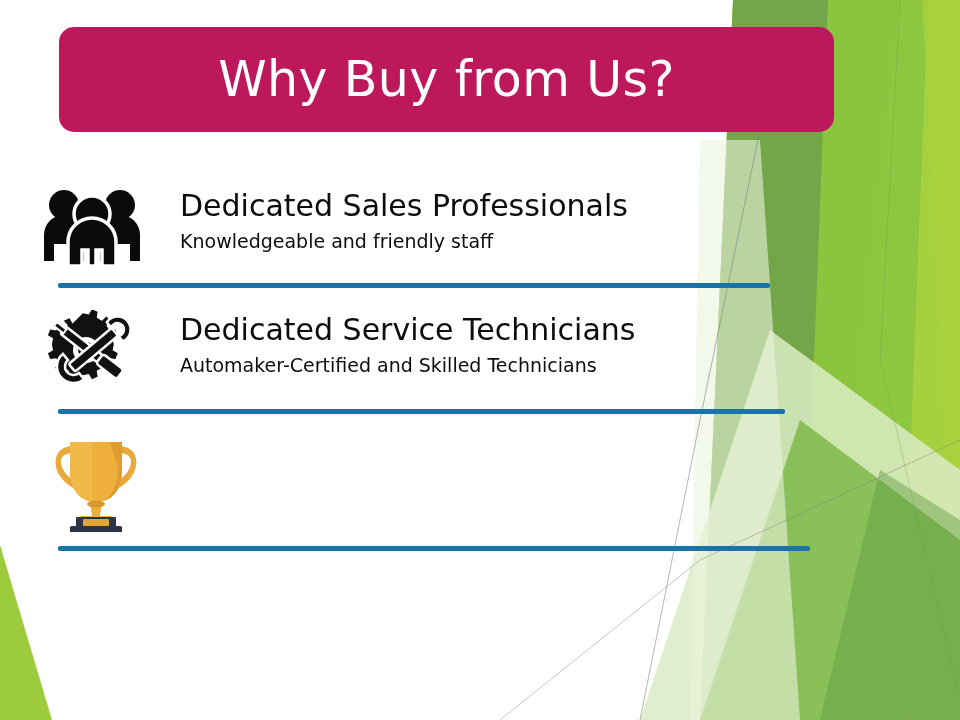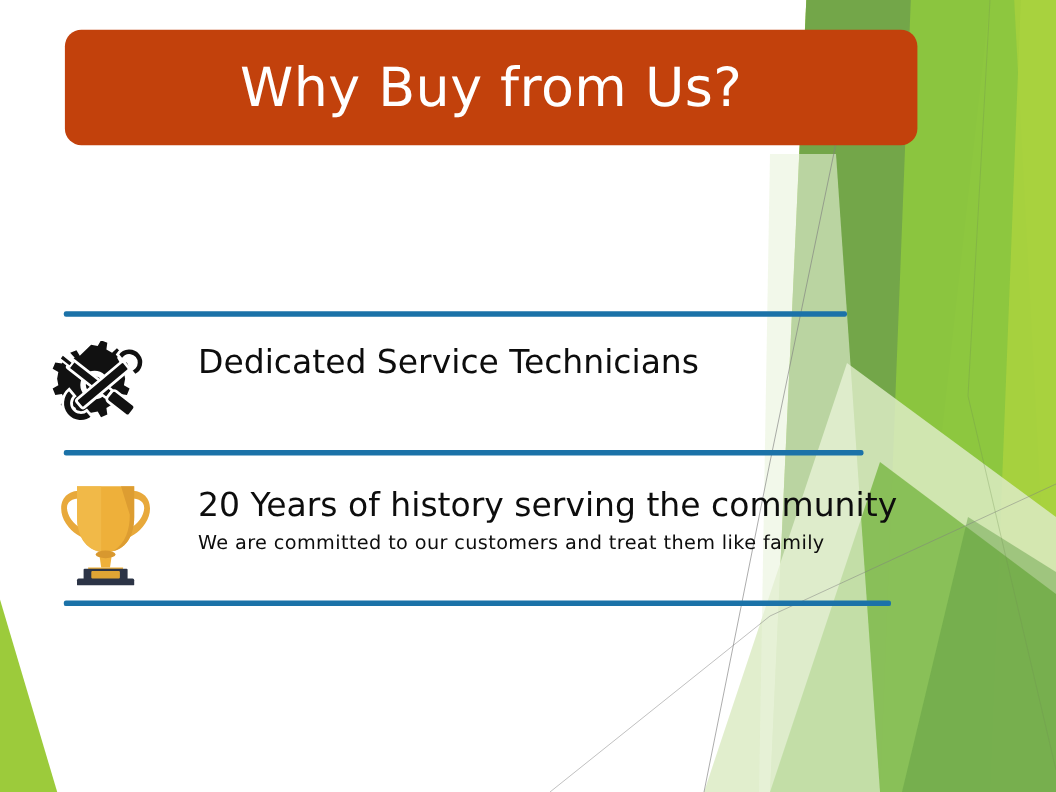--- a/index.html
+++ b/index.html
@@ -28,21 +28,21 @@
     pointer-events: none;
   }
 
   
   .title-bar {
     position: absolute;
     left: 59px;
     top: 27px;
     width: 775px;
     height: 105px;
-    background: #c2410c;
+    background: #be185d;
     border-radius: 15px;
     display: flex;
     align-items: center;
     justify-content: center;
     box-sizing: border-box;
   }
   .title-text {
     color: #ffffff;
     font-family: "DejaVu Sans", sans-serif;
     font-size: 49px;
@@ -132,20 +132,39 @@
 
     <polyline points="760,130 700,420 640,720" fill="none" stroke="#7F7F7F" stroke-width="0.9" opacity="0.65"></polyline>
     <polyline points="960,440 700,560 500,720" fill="none" stroke="#7F7F7F" stroke-width="0.9" opacity="0.5"></polyline>
     <polyline points="900,0 880,360 960,700" fill="none" stroke="#6E8F52" stroke-width="0.8" opacity="0.35"></polyline>
   </svg>
 
   <div class="title-bar">
     <span class="title-text">Why Buy from Us?</span>
   </div>
 
+  <div class="row" style="top:186px; width:760px; height:95px;">
+    <span class="row-icon">
+      <svg width="104" height="80" viewBox="0 0 104 80" xmlns="http://www.w3.org/2000/svg">
+
+        <circle cx="24" cy="19" r="15" fill="#0A0A0A"></circle>
+        <path d="M4 75 V49 a20 20 0 0 1 40 0 V75 H34 V58 H14 V75 Z" fill="#0A0A0A"></path>
+
+        <circle cx="80" cy="19" r="15" fill="#0A0A0A"></circle>
+        <path d="M60 75 V49 a20 20 0 0 1 40 0 V75 H90 V58 H70 V75 Z" fill="#0A0A0A"></path>
+
+        <circle cx="52" cy="28" r="18" fill="#0A0A0A" stroke="#FFFFFF" stroke-width="3.5"></circle>
+        <path d="M28 80 V56 a24 24 0 0 1 48 0 V80 H62 V64 H56 V80 H48 V64 H42 V80 Z" fill="#0A0A0A" stroke="#FFFFFF" stroke-width="3.5"></path>
+      </svg>
+    </span>
+    <div class="row-text" style="left:140px; top:4px;">
+      <div class="row-heading">Dedicated Sales Professionals</div>
+      <div class="row-sub">Knowledgeable and friendly staff</div>
+    </div>
+  </div>
   <div class="divider" style="top:283px; width:712px;"></div>
 
   <div class="row" style="top:310px; width:780px; height:95px;">
     <span class="row-icon">
       <svg width="104" height="84" viewBox="0 0 104 84" xmlns="http://www.w3.org/2000/svg">
 
         <g fill="#111111">
           <path d="M52 8 l6.5 1.2 3.3-5.6 6.2 2.6 -0.9 6.5 5.6 3.3 4.8-4.5 4.6 4.6 -4.5 4.8
                    3.3 5.6 6.5-0.9 2.6 6.2 -5.6 3.3 1.2 6.5 -1.2 6.5 5.6 3.3 -2.6 6.2 -6.5-0.9
                    -3.3 5.6 4.5 4.8 -4.6 4.6 -4.8-4.5 -5.6 3.3 0.9 6.5 -6.2 2.6 -3.3-5.6 -6.5 1.2
@@ -164,20 +183,21 @@
 
         <g transform="rotate(-40 50 42)">
           <rect x="26" y="37.5" width="56" height="10" rx="2" fill="#111111" stroke="#FFFFFF" stroke-width="2.5"></rect>
           <path d="M28 26 a16 16 0 1 0 0 33 l0 -8 a8.5 8.5 0 1 1 0 -17 Z" fill="#111111" stroke="#FFFFFF" stroke-width="2.5"></path>
           <path d="M82 30 a13 13 0 1 1 0 25 l0 -7 a6.5 6.5 0 1 0 0 -11 Z" fill="#111111" stroke="#FFFFFF" stroke-width="2.5"></path>
         </g>
       </svg>
     </span>
     <div class="row-text" style="left:140px; top:4px;">
       <div class="row-heading">Dedicated Service Technicians</div>
+      <div class="row-sub">Automaker-Certified and Skilled Technicians</div>
     </div>
   </div>
   <div class="divider" style="top:409px; width:727px;"></div>
 
   <div class="row" style="top:432px; width:800px; height:105px;">
     <span class="row-icon" style="left:8px; top:0;">
       <svg width="96" height="100" viewBox="0 0 96 100" xmlns="http://www.w3.org/2000/svg">
 
         <path d="M26 14 C6 14 4 32 12 44 C18 53 26 57 32 58 L30 50
                  C24 48 17 43 14 35 C11 27 14 21 26 21 Z" fill="#E8A93B"></path>
@@ -190,21 +210,17 @@
 
         <path d="M42 70 H54 L52 84 H44 Z" fill="#EEB03A"></path>
         <ellipse cx="48" cy="72" rx="9" ry="3.5" fill="#D8982F"></ellipse>
 
         <path d="M32 84 H64 L62 93 H34 Z" fill="#EEB03A"></path>
         <rect x="28" y="85" width="40" height="11" rx="1" fill="#2C3446"></rect>
         <rect x="22" y="94" width="52" height="7" rx="1.5" fill="#2C3446"></rect>
         <rect x="35" y="87" width="26" height="7" rx="1" fill="#E0A534"></rect>
       </svg>
     </span>
-    <div class="row-text" style="left:140px; top:12px;">
-      <div class="row-heading">20 Years of history serving the community</div>
-      <div class="row-sub spaced">We are committed  to our customers  and treat them  like family</div>
-    </div>
   </div>
   <div class="divider" style="top:546px; width:752px;"></div>
 
 
 </div>
 
 </body></html>

